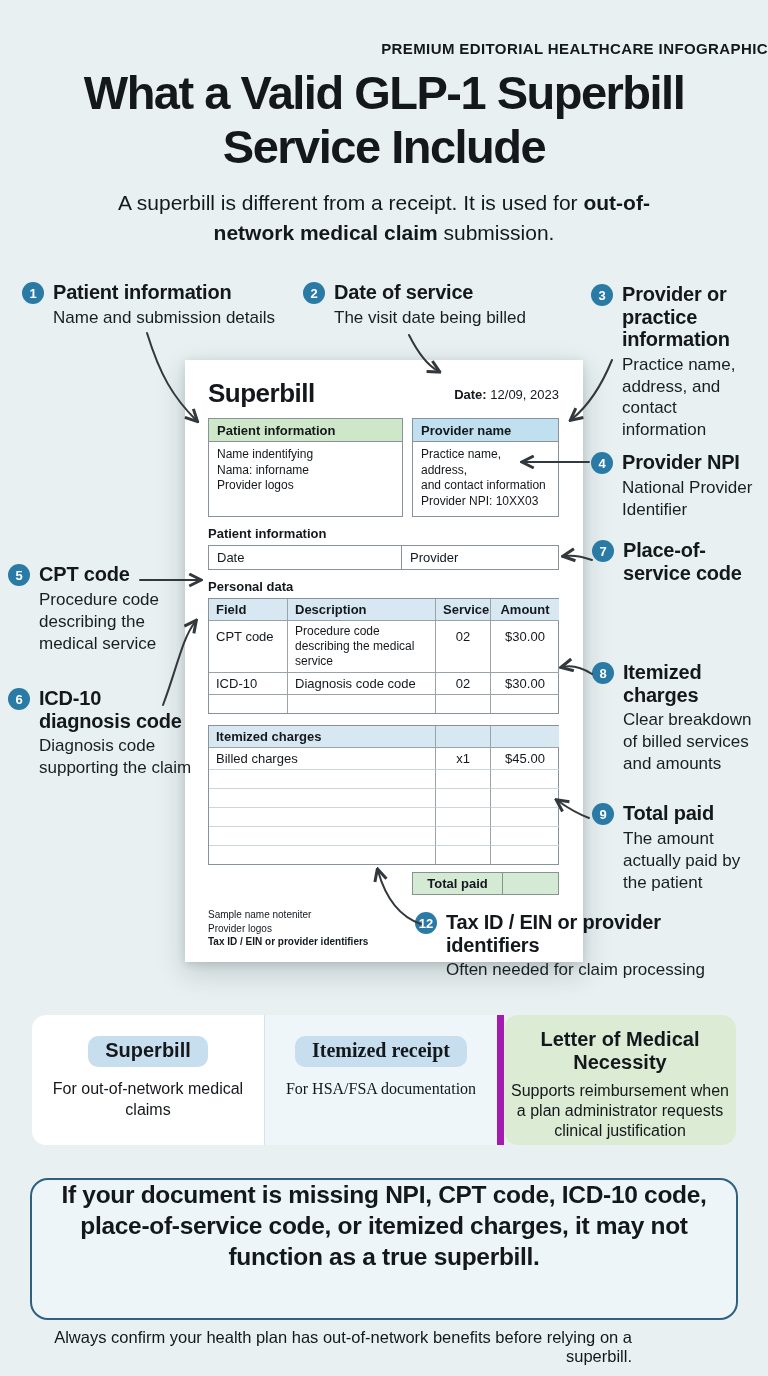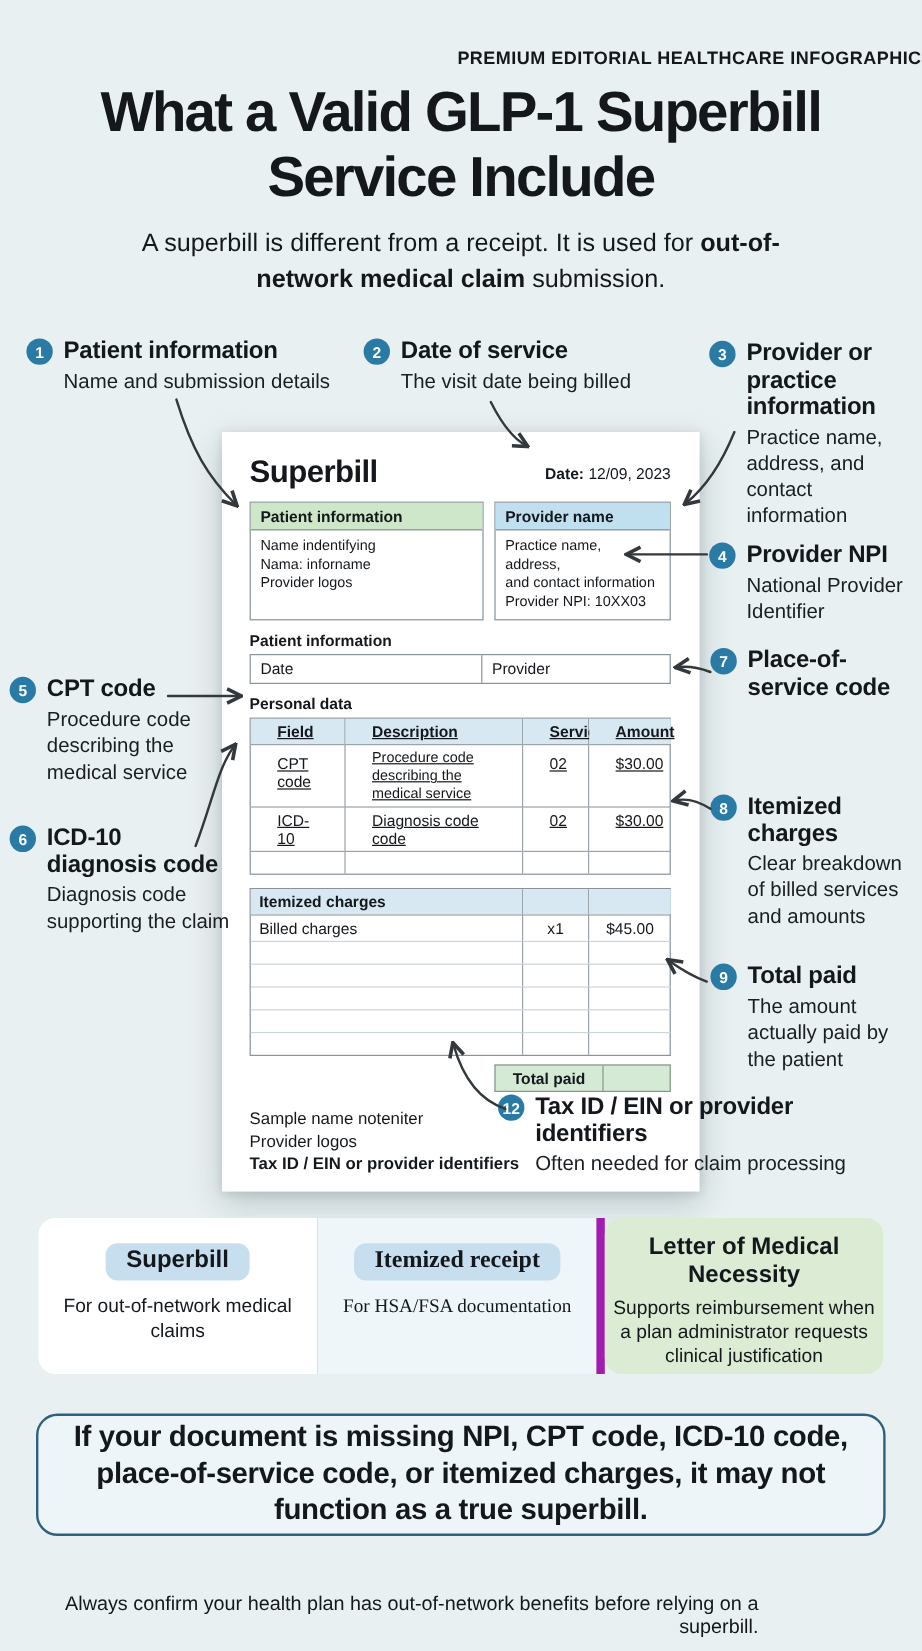--- a/index.html
+++ b/index.html
@@ -34,57 +34,57 @@
   .ibox.left{flex:0 0 193px;}
   .ibox-h{padding:4px 8px 3px;font-weight:bold;font-size:13px;border-bottom:1px solid #87929a;}
   .ibox-h.green{background:#cde7c8;}
   .ibox-h.blue{background:#c0e0ef;}
   .ibox-b{padding:5px 8px 7px;font-size:12px;line-height:1.3;}
   .sec-label{font-weight:bold;font-size:13px;margin-top:9px;}
   .simple-tbl{display:grid;grid-template-columns:193px 1fr;border:1px solid #87929a;margin-top:4px;}
   .simple-tbl>div{padding:4px 8px;font-size:13px;}
   .simple-tbl>div:first-child{border-right:1px solid #87929a;}
   .tbl{display:grid;grid-template-columns:79px 148px 55px 68px;border:1px solid #87929a;margin-top:4px;}
-  .tbl>div{border-right:1px solid #9aa3a8;border-top:1px solid #9aa3a8;padding:3px 22px;font-size:13px;text-decoration:underline;}
+  .tbl>div{border-right:1px solid #9aa3a8;border-top:1px solid #9aa3a8;padding:3px 7px;font-size:13px;}
   .tbl>div:nth-child(4n){border-right:none;}
   .tbl>div:nth-child(-n+4){border-top:none;}
   .tbl .hd{background:#d8e8f3;font-weight:bold;}
   .tbl .ctr{text-align:center;}
   .tbl .desc{font-size:12px;line-height:1.25;}
   .tbl .empty{height:12px;}
   .itbl{display:grid;grid-template-columns:227px 55px 68px;border:1px solid #87929a;margin-top:11px;}
   .itbl>div{border-right:1px solid #9aa3a8;border-top:1px solid #9aa3a8;padding:3px 7px;font-size:13px;}
   .itbl>div:nth-child(3n){border-right:none;}
   .itbl>div:nth-child(-n+3){border-top:none;}
   .itbl .hd{background:#d8e8f3;font-weight:bold;}
   .itbl .ctr{text-align:center;}
   .itbl .blank{height:12px;border-top:1px solid #ccd5d9;}
   .total{width:145px;margin-left:auto;margin-top:7px;display:grid;grid-template-columns:1fr 56px;
          border:1.5px solid #85958b;background:#d5ead5;}
   .total>div{padding:3px 0;font-size:13px;}
   .total .lbl{text-align:center;font-weight:bold;}
   .total .val{border-left:1px solid #85958b;}
-  .doc-footer{margin-top:13px;font-size:14px;line-height:1.32;}
+  .doc-footer{margin-top:13px;font-size:10px;line-height:1.32;}
   .doc-footer .bold{font-weight:bold;}
   .arrows{position:absolute;top:0;left:0;pointer-events:none;}
   
   .cards{position:absolute;top:1015px;left:32px;width:704px;height:130px;display:flex;}
   .card{flex:1;box-sizing:border-box;text-align:center;padding-top:21px;}
   .card1{background:#ffffff;border-radius:14px 0 0 14px;border-right:1px solid #d9e3e7;}
   .card2{background:#eef6f9;border-right:7px solid #a21caf;font-family:Liberation Serif, serif;}
   .card3{background:#dcebd3;border-radius:14px;padding-top:13px;}
   .pill{display:inline-block;background:#c6deee;border-radius:10px;padding:3px 17px 5px;
         font-weight:bold;font-size:20px;}
   .card-text{margin:12px auto 0;font-size:16px;line-height:1.3;width:200px;}
   .card3-title{font-weight:bold;font-size:20px;line-height:1.15;width:190px;margin:0 auto;}
   .card3-text{margin:7px auto 0;font-size:16px;line-height:1.25;width:225px;}
   
-  .warning{position:absolute;top:1178px;left:30px;width:708px;height:102px;box-sizing:border-box;
+  .warning{position:absolute;top:1178px;left:30px;width:708px;height:142px;box-sizing:border-box;
            border:2px solid #2e607f;border-radius:18px;background:#edf5f8;
-           display:flex;align-items:center;justify-content:center;}
+           display:flex;justify-content:center;}
   .warning-text{font-size:24.5px;font-weight:bold;text-align:center;line-height:1.26;
                 width:650px;letter-spacing:-.3px;}
   .page-footer{position:absolute;top:1328px;left:0;width:632px;text-align:right;font-size:16.5px;}
 </style>
 </head>
 <body>
 
 <div class="canvas">
 
   <div class="eyebrow">PREMIUM EDITORIAL HEALTHCARE INFOGRAPHIC</div>

